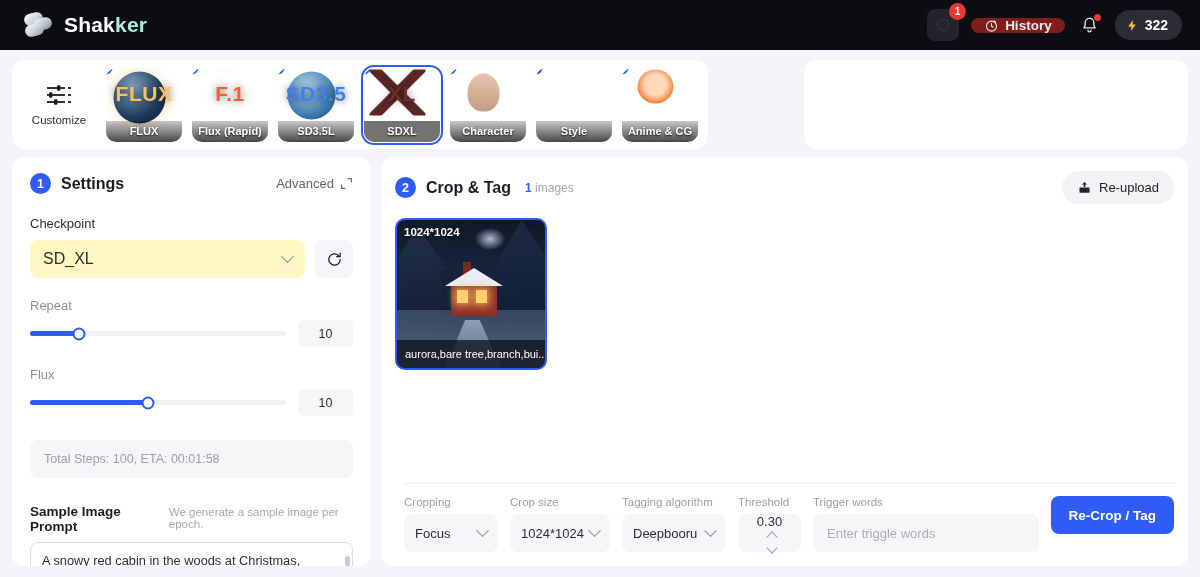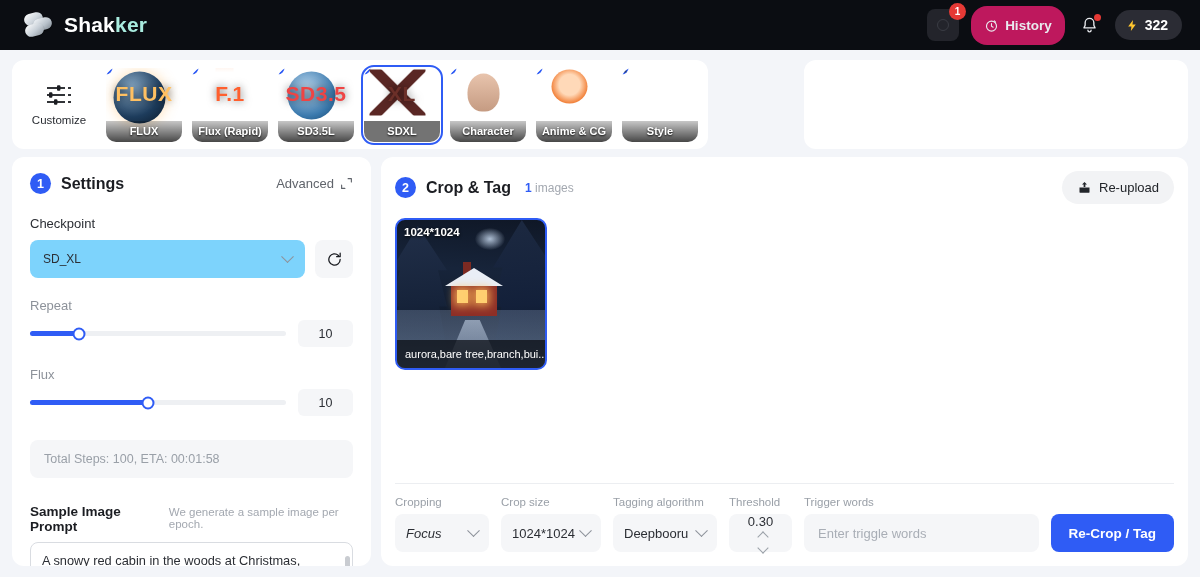--- a/index.html
+++ b/index.html
@@ -40,21 +40,21 @@
     display: flex; align-items: center; justify-content: center;
   }
   .avatar .ring { width: 12px; height: 12px; border-radius: 50%; border: 1px solid #3a3c44; }
   .badge-red {
     position: absolute; top: -6px; right: -7px;
     min-width: 17px; height: 17px; border-radius: 9px;
     background: #e53935; color: #fff; font-size: 10px; font-weight: 700;
     display: flex; align-items: center; justify-content: center; padding: 0 4px;
   }
   .pill-dark {
-    height: 39px; border-radius: 16px; background: #be185d;
+    height: 15px; border-radius: 16px; background: #7f1d1d;
     display: flex; align-items: center; gap: 6px; padding: 0 13px;
     color: #e9eaee; font-size: 13.5px; font-weight: 600;
   }
   .bell-wrap { position: relative; width: 26px; height: 26px; display:flex; align-items:center; justify-content:center;}
   .bell-dot { position: absolute; top: 2px; right: 2px; width: 7px; height: 7px; border-radius: 50%; background: #e53935; }
   .pill-token {
     height: 30px; border-radius: 16px; background: #2b2c34;
     display: flex; align-items: center; gap: 6px; padding: 0 14px 0 11px;
     color: #fff; font-size: 14px; font-weight: 700;
   }
@@ -148,23 +148,23 @@
     font-size: 12.5px; font-weight: 700; display: flex; align-items: center; justify-content: center;
   }
   .step-title { font-size: 16px; font-weight: 600; color: #1b1d22; }
   .imgcount { font-size: 12px; color: #a3a8b0; margin-left: 4px; }
   .imgcount b { color: #2f5cf5; font-weight: 600; }
   .advanced { display: flex; align-items: center; gap: 6px; font-size: 13px; color: #60646b; cursor: pointer; }
 
   .field-label { font-size: 13px; color: #2b2e34; margin: 22px 0 9px 0; }
   .row { display: flex; align-items: center; gap: 10px; }
   .select {
-    flex: 1 1 auto; height: 38px; border-radius: 8px; background: #7dd3fc;
+    flex: 1 1 auto; height: 38px; border-radius: 8px; background: #fef9c3;
     display: flex; align-items: center; justify-content: space-between;
-    padding: 0 13px; font-size: 12px; color: #2b2e34; cursor: pointer;
+    padding: 0 13px; font-size: 16px; color: #2b2e34; cursor: pointer;
   }
   .refresh-btn {
     width: 38px; height: 38px; border-radius: 8px; background: #f5f6f8;
     display: flex; align-items: center; justify-content: center; cursor: pointer;
   }
   .chev { width: 9px; height: 9px; border-right: 1.6px solid #8d929a; border-bottom: 1.6px solid #8d929a;
     transform: rotate(45deg) translate(-2px,-2px); }
 
   .slider-label { font-size: 13px; color: #8d929a; margin: 20px 0 7px 0; }
   .slider-row { display: flex; align-items: center; gap: 12px; }
@@ -235,31 +235,32 @@
   }
   .card .tags {
     position: absolute; left: 0; right: 0; bottom: 0; height: 28px;
     background: rgba(10,12,18,.72); color: #fff; font-size: 11px;
     display: flex; align-items: center; padding: 0 8px;
     white-space: nowrap; overflow: hidden;
   }
 
   .bottombar {
     border-top: 1px solid #eceef1;
-    display: flex; align-items: flex-end; gap: 12px;
+    display: flex; gap: 12px;
     padding: 12px 0 14px 0;
+    margin-left: 9px;
   }
   .ctl { display: flex; flex-direction: column; gap: 6px; }
   .ctl-label { font-size: 11.5px; color: #9aa0a8; }
   .ctl-select {
     height: 38px; border-radius: 8px; background: #f5f6f8;
     display: flex; align-items: center; justify-content: space-between;
     padding: 0 11px; font-size: 13px; color: #2b2e34; cursor: pointer;
   }
-  .w-crop { width: 94px; font-style: italic; }
+  .w-crop { width: 94px; }
   .w-size { width: 100px; }
   .w-tag  { width: 104px; }
   .w-thr  { width: 63px; flex-direction: column; }
   .stepper { display: flex; flex-direction: column; gap: 3px; margin-left: 4px; }
   .stepper i { width: 8px; height: 8px; border-left: 1.4px solid #9aa0a8; border-top: 1.4px solid #9aa0a8; display:block; }
   .stepper i.up { transform: rotate(45deg); }
   .stepper i.dn { transform: rotate(-135deg); }
   .trigger { flex: 1 1 auto; display: flex; flex-direction: column; gap: 6px; }
   .trigger input {
     height: 38px; border-radius: 8px; background: #f5f6f8; border: none;
@@ -336,39 +337,39 @@
           <div class="bigtext" style="color:#ffc062;text-shadow:0 0 8px rgba(0,0,0,.6)">FLUX</div>
           <div class="cap">FLUX</div>
         </div>
         <div class="model">
           <div class="thumb th-f1"></div>
           <div class="bigtext" style="color:#ff5f2e;text-shadow:0 0 8px rgba(0,0,0,.6)">F.1</div>
           <div class="cap">Flux (Rapid)</div>
         </div>
         <div class="model">
           <div class="thumb th-sd35"></div>
-          <div class="bigtext" style="color:#ef4444;text-shadow:0 0 8px rgba(0,0,0,.6)">SD3.5</div>
+          <div class="bigtext" style="color:#3b82f6;text-shadow:0 0 8px rgba(0,0,0,.6)">SD3.5</div>
           <div class="cap">SD3.5L</div>
         </div>
         <div class="model sel">
           <div class="thumb th-sdxl"></div>
           <div class="bigtext" style="color:#6b2f28;text-shadow:0 0 8px rgba(0,0,0,.6)">XL</div>
           <div class="cap">SDXL</div>
         </div>
         <div class="model">
           <div class="thumb th-char"></div>
           <div class="cap">Character</div>
         </div>
         <div class="model">
+          <div class="thumb th-style"></div>
+          <div class="cap">Style</div>
+        </div>
+        <div class="model">
           <div class="thumb th-anime"></div>
           <div class="cap">Anime &amp; CG</div>
-        </div>
-        <div class="model">
-          <div class="thumb th-style"></div>
-          <div class="cap">Style</div>
         </div>
       </div>
   </div>
   <div class="tokencard">
   </div>
 </div>
 
 <div class="main">
 
   <div class="panel left">

